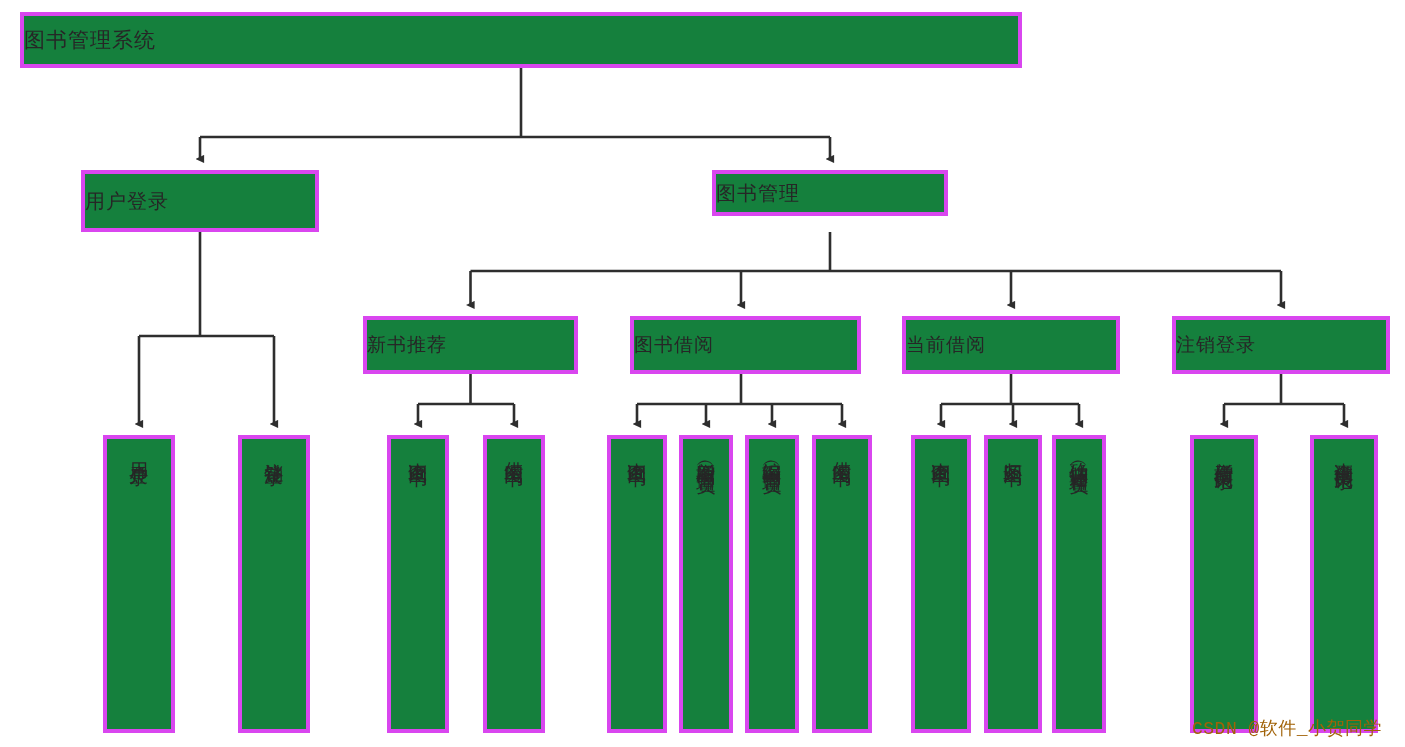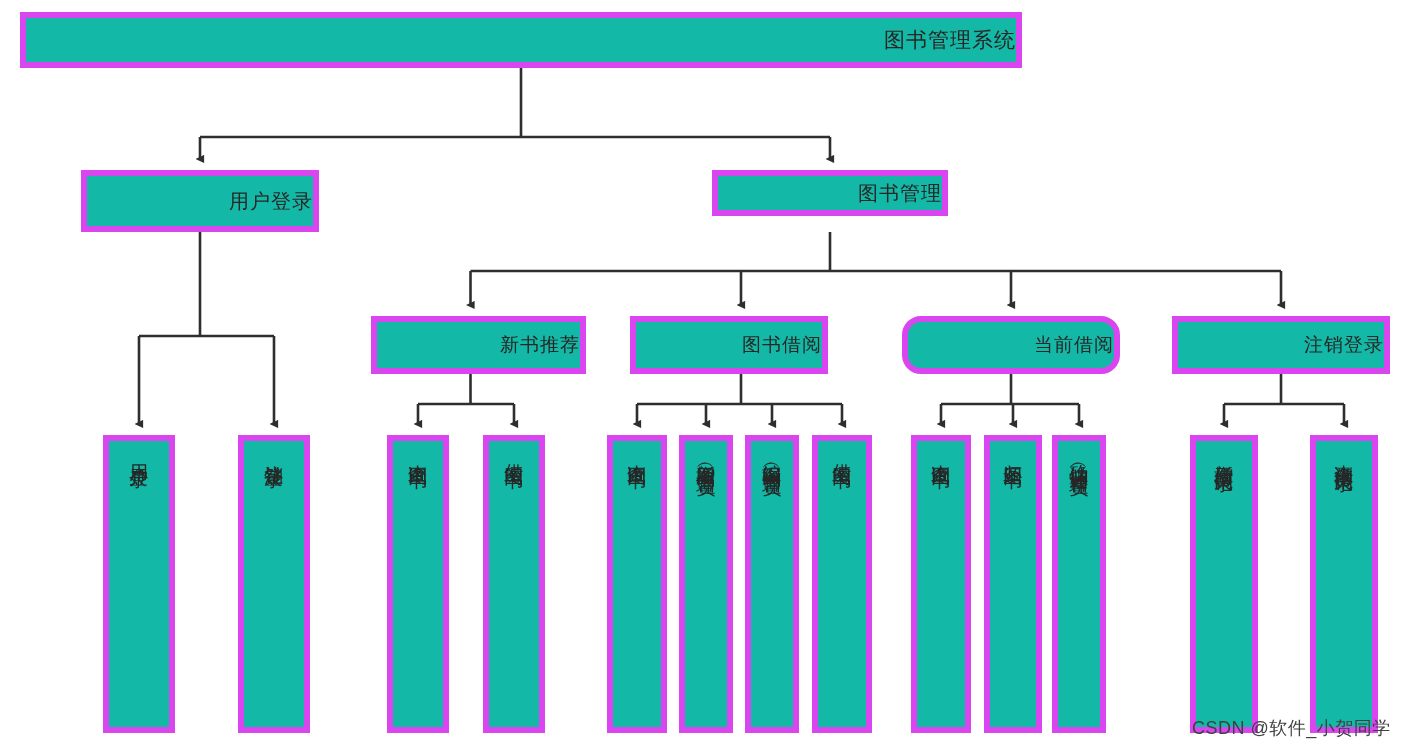--- a/index.html
+++ b/index.html
@@ -22,25 +22,25 @@
     position: absolute;
     left: 0;
     top: 0;
     width: 1405px;
     height: 747px;
     pointer-events: none;
   }
   .node {
     position: absolute;
     box-sizing: border-box;
-    background: #14b8a6;
-    border: 6px solid #d946ef;
+    background: #15803d;
+    border: 4px solid #d946ef;
     display: flex;
     align-items: center;
-    justify-content: flex-end;
+    justify-content: flex-start;
     color: #262626;
     z-index: 2;
   }
   .node.root {
     font-size: 21px;
     letter-spacing: 1px;
   }
   .node.level1 {
     font-size: 20px;
     letter-spacing: 1px;
@@ -58,26 +58,27 @@
     writing-mode: vertical-rl;
     text-orientation: upright;
     line-height: 1.12;
     letter-spacing: 2px;
     white-space: nowrap;
     display: block;
     margin: 0 auto;
   }
   .watermark {
     position: absolute;
-    color: #404040;
+    color: #a16207;
     font-size: 18px;
     letter-spacing: 0.5px;
     z-index: 5;
     white-space: nowrap;
     user-select: none;
+    font-family: Liberation Mono, monospace;
   }
 </style>
 </head>
 <body>
 
 <div id="diagram-root">
 
   <svg id="connector-layer" viewBox="0 0 1405 747" xmlns="http://www.w3.org/2000/svg" aria-hidden="true">
     <defs>
       <marker id="arrowhead" markerWidth="9" markerHeight="9" refX="4.5" refY="4.5" orient="auto" markerUnits="userSpaceOnUse">
@@ -126,29 +127,29 @@
   </div>
 
   <div class="node level1" style="left: 81px; top: 170px; width: 238px; height: 62px;">
     <span>用户登录</span>
   </div>
 
   <div class="node level1" style="left: 712px; top: 170px; width: 236px; height: 46px;">
     <span>图书管理</span>
   </div>
 
-  <div class="node level2" style="left: 363px; top: 316px; width: 215px; height: 58px; margin-left: 8px;">
+  <div class="node level2" style="left: 363px; top: 316px; width: 215px; height: 58px;">
     <span>新书推荐</span>
   </div>
 
-  <div class="node level2" style="left: 630px; top: 316px; width: 198px; height: 58px; font-family: Liberation Mono, monospace;">
+  <div class="node level2" style="left: 630px; top: 316px; width: 231px; height: 58px; font-family: Liberation Mono, monospace;">
     <span>图书借阅</span>
   </div>
 
-  <div class="node level2" style="left: 902px; top: 316px; width: 218px; height: 58px; border-radius: 19px;">
+  <div class="node level2" style="left: 902px; top: 316px; width: 218px; height: 58px;">
     <span>当前借阅</span>
   </div>
 
   <div class="node level2" style="left: 1172px; top: 316px; width: 218px; height: 58px;">
     <span>注销登录</span>
   </div>
 
   <div class="node leaf" style="left: 103px; top: 435px; width: 72px; height: 298px;">
     <span class="vlabel">用户登录</span>
   </div>

